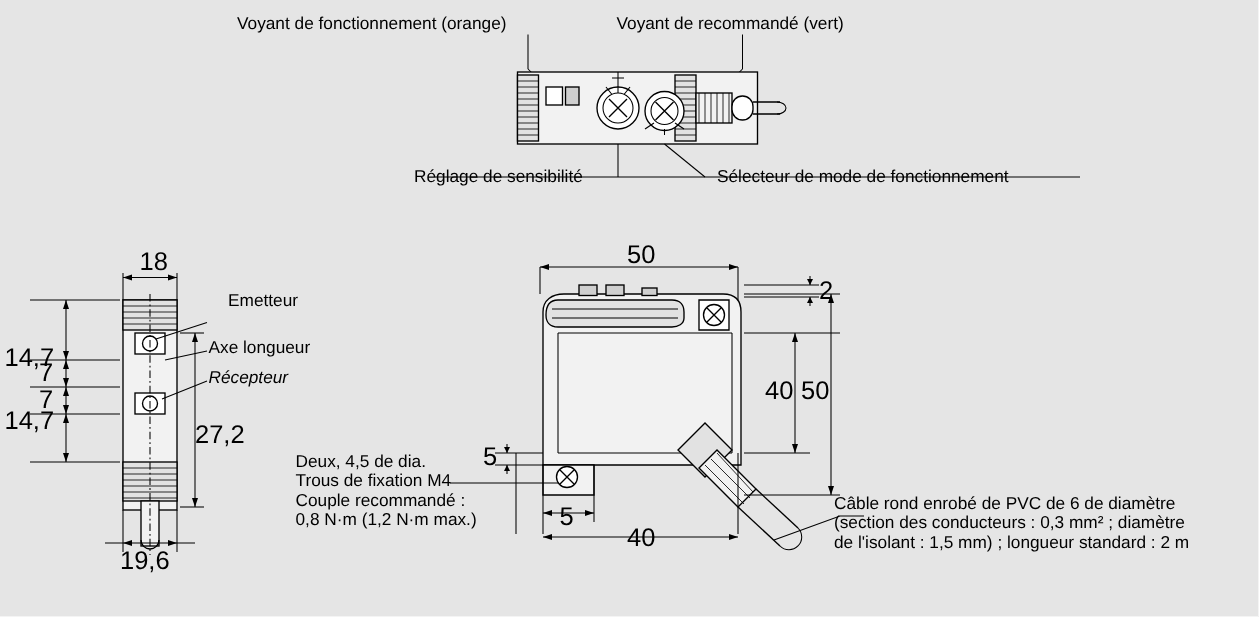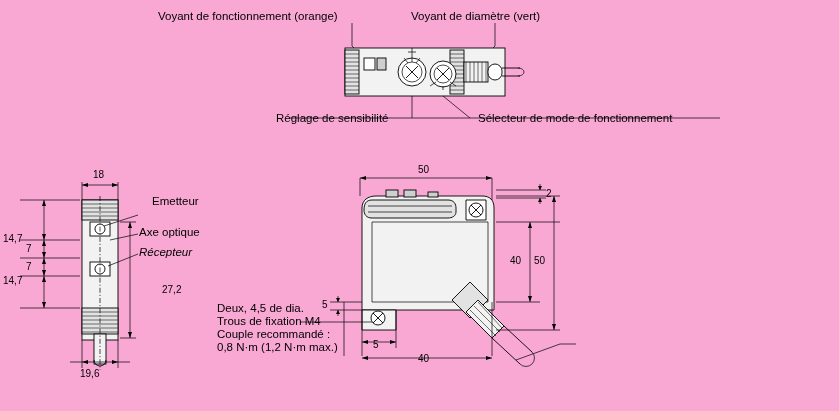--- a/index.html
+++ b/index.html
@@ -4,36 +4,36 @@
 <style>
   html, body {
     margin: 0;
     padding: 0;
     background: #ffffff;
   }
   #stage {
     position: relative;
     width: 839px;
     height: 411px;
-    background: #f9a8d4;
+    background: #e5e5e5;
     font-family: "Liberation Sans", sans-serif;
     color: #000000;
     overflow: hidden;
   }
   .lbl {
     position: absolute;
     font-size: 11.5px;
     line-height: 13px;
     white-space: pre;
     color: #000;
   }
-  .lbl.multi { white-space: pre-line; margin-left: 20px; }
+  .lbl.multi { white-space: pre-line; }
   .dim {
     position: absolute;
-    font-size: 10px;
+    font-size: 17px;
     line-height: 13px;
     white-space: pre;
     color: #000;
   }
   svg { position: absolute; left: 0; top: 0; }
   .ln { stroke: #000; stroke-width: 0.9; fill: none; }
   .ln-thin { stroke: #000; stroke-width: 0.7; fill: none; }
   .ln-dash { stroke: #000; stroke-width: 0.7; fill: none; stroke-dasharray: 5 2 1.2 2; }
   .ln-hatch { stroke: #000; stroke-width: 0.55; fill: none; }
   .fill-lt { fill: #f2f2f2; stroke: #000; stroke-width: 0.9; }
@@ -243,43 +243,43 @@
       <path class="fill-blk" d="M492 358 L486 356 L486 360 Z"></path>
 
       <path class="ln-thin" d="M372 322 L300 322"></path>
 
       <path class="ln-thin" d="M516 360 L560 344 L576 344"></path>
     </g>
   </svg>
 
   <div class="lbl" style="left:158px; top:10px;">Voyant de fonctionnement (orange)</div>
 
-  <div class="lbl" style="left:411px; top:10px;">Voyant de diamètre (vert)</div>
+  <div class="lbl" style="left:411px; top:10px;">Voyant de recommandé (vert)</div>
 
   <div class="lbl" style="left:276px; top:112px;">Réglage de sensibilité</div>
 
   <div class="lbl" style="left:478px; top:112px;">Sélecteur de mode de fonctionnement</div>
 
   <div class="lbl" style="left:152px; top:195px;">Emetteur</div>
 
-  <div class="lbl" style="left:139px; top:226px;">Axe optique</div>
+  <div class="lbl" style="left:139px; top:226px;">Axe longueur</div>
 
   <div class="lbl" style="left:139px; top:246px;font-style:italic;">Récepteur</div>
 
   <div class="dim" style="left:93px; top:168px;">18</div>
 
   <div class="dim" style="left:3px; top:232px;">14,7</div>
 
   <div class="dim" style="left:26px; top:242px;">7</div>
 
   <div class="dim" style="left:26px; top:260px;">7</div>
 
   <div class="dim" style="left:3px; top:274px;">14,7</div>
 
-  <div class="dim" style="left:130px; top:283px;padding-left:32px;">27,2</div>
+  <div class="dim" style="left:130px; top:283px;">27,2</div>
 
   <div class="dim" style="left:80px; top:367px;">19,6</div>
 
   <div class="dim" style="left:418px; top:163px;">50</div>
 
   <div class="dim" style="left:546px; top:187px;">2</div>
 
   <div class="dim" style="left:510px; top:254px;">40</div>
 
   <div class="dim" style="left:534px; top:254px;">50</div>
@@ -288,14 +288,17 @@
 
   <div class="dim" style="left:373px; top:338px;">5</div>
 
   <div class="dim" style="left:418px; top:352px;">40</div>
 
   <div class="lbl multi" style="left:197px; top:302px; width:150px;">Deux, 4,5 de dia.
 Trous de fixation M4
 Couple recommandé :
 0,8 N·m (1,2 N·m max.)</div>
 
+  <div class="lbl multi" style="left:556px; top:330px; width:280px;">Câble rond enrobé de PVC de 6 de diamètre
+(section des conducteurs : 0,3 mm² ; diamètre
+de l'isolant : 1,5 mm) ; longueur standard : 2 m</div>
 
 </div>
 
 </body></html>

